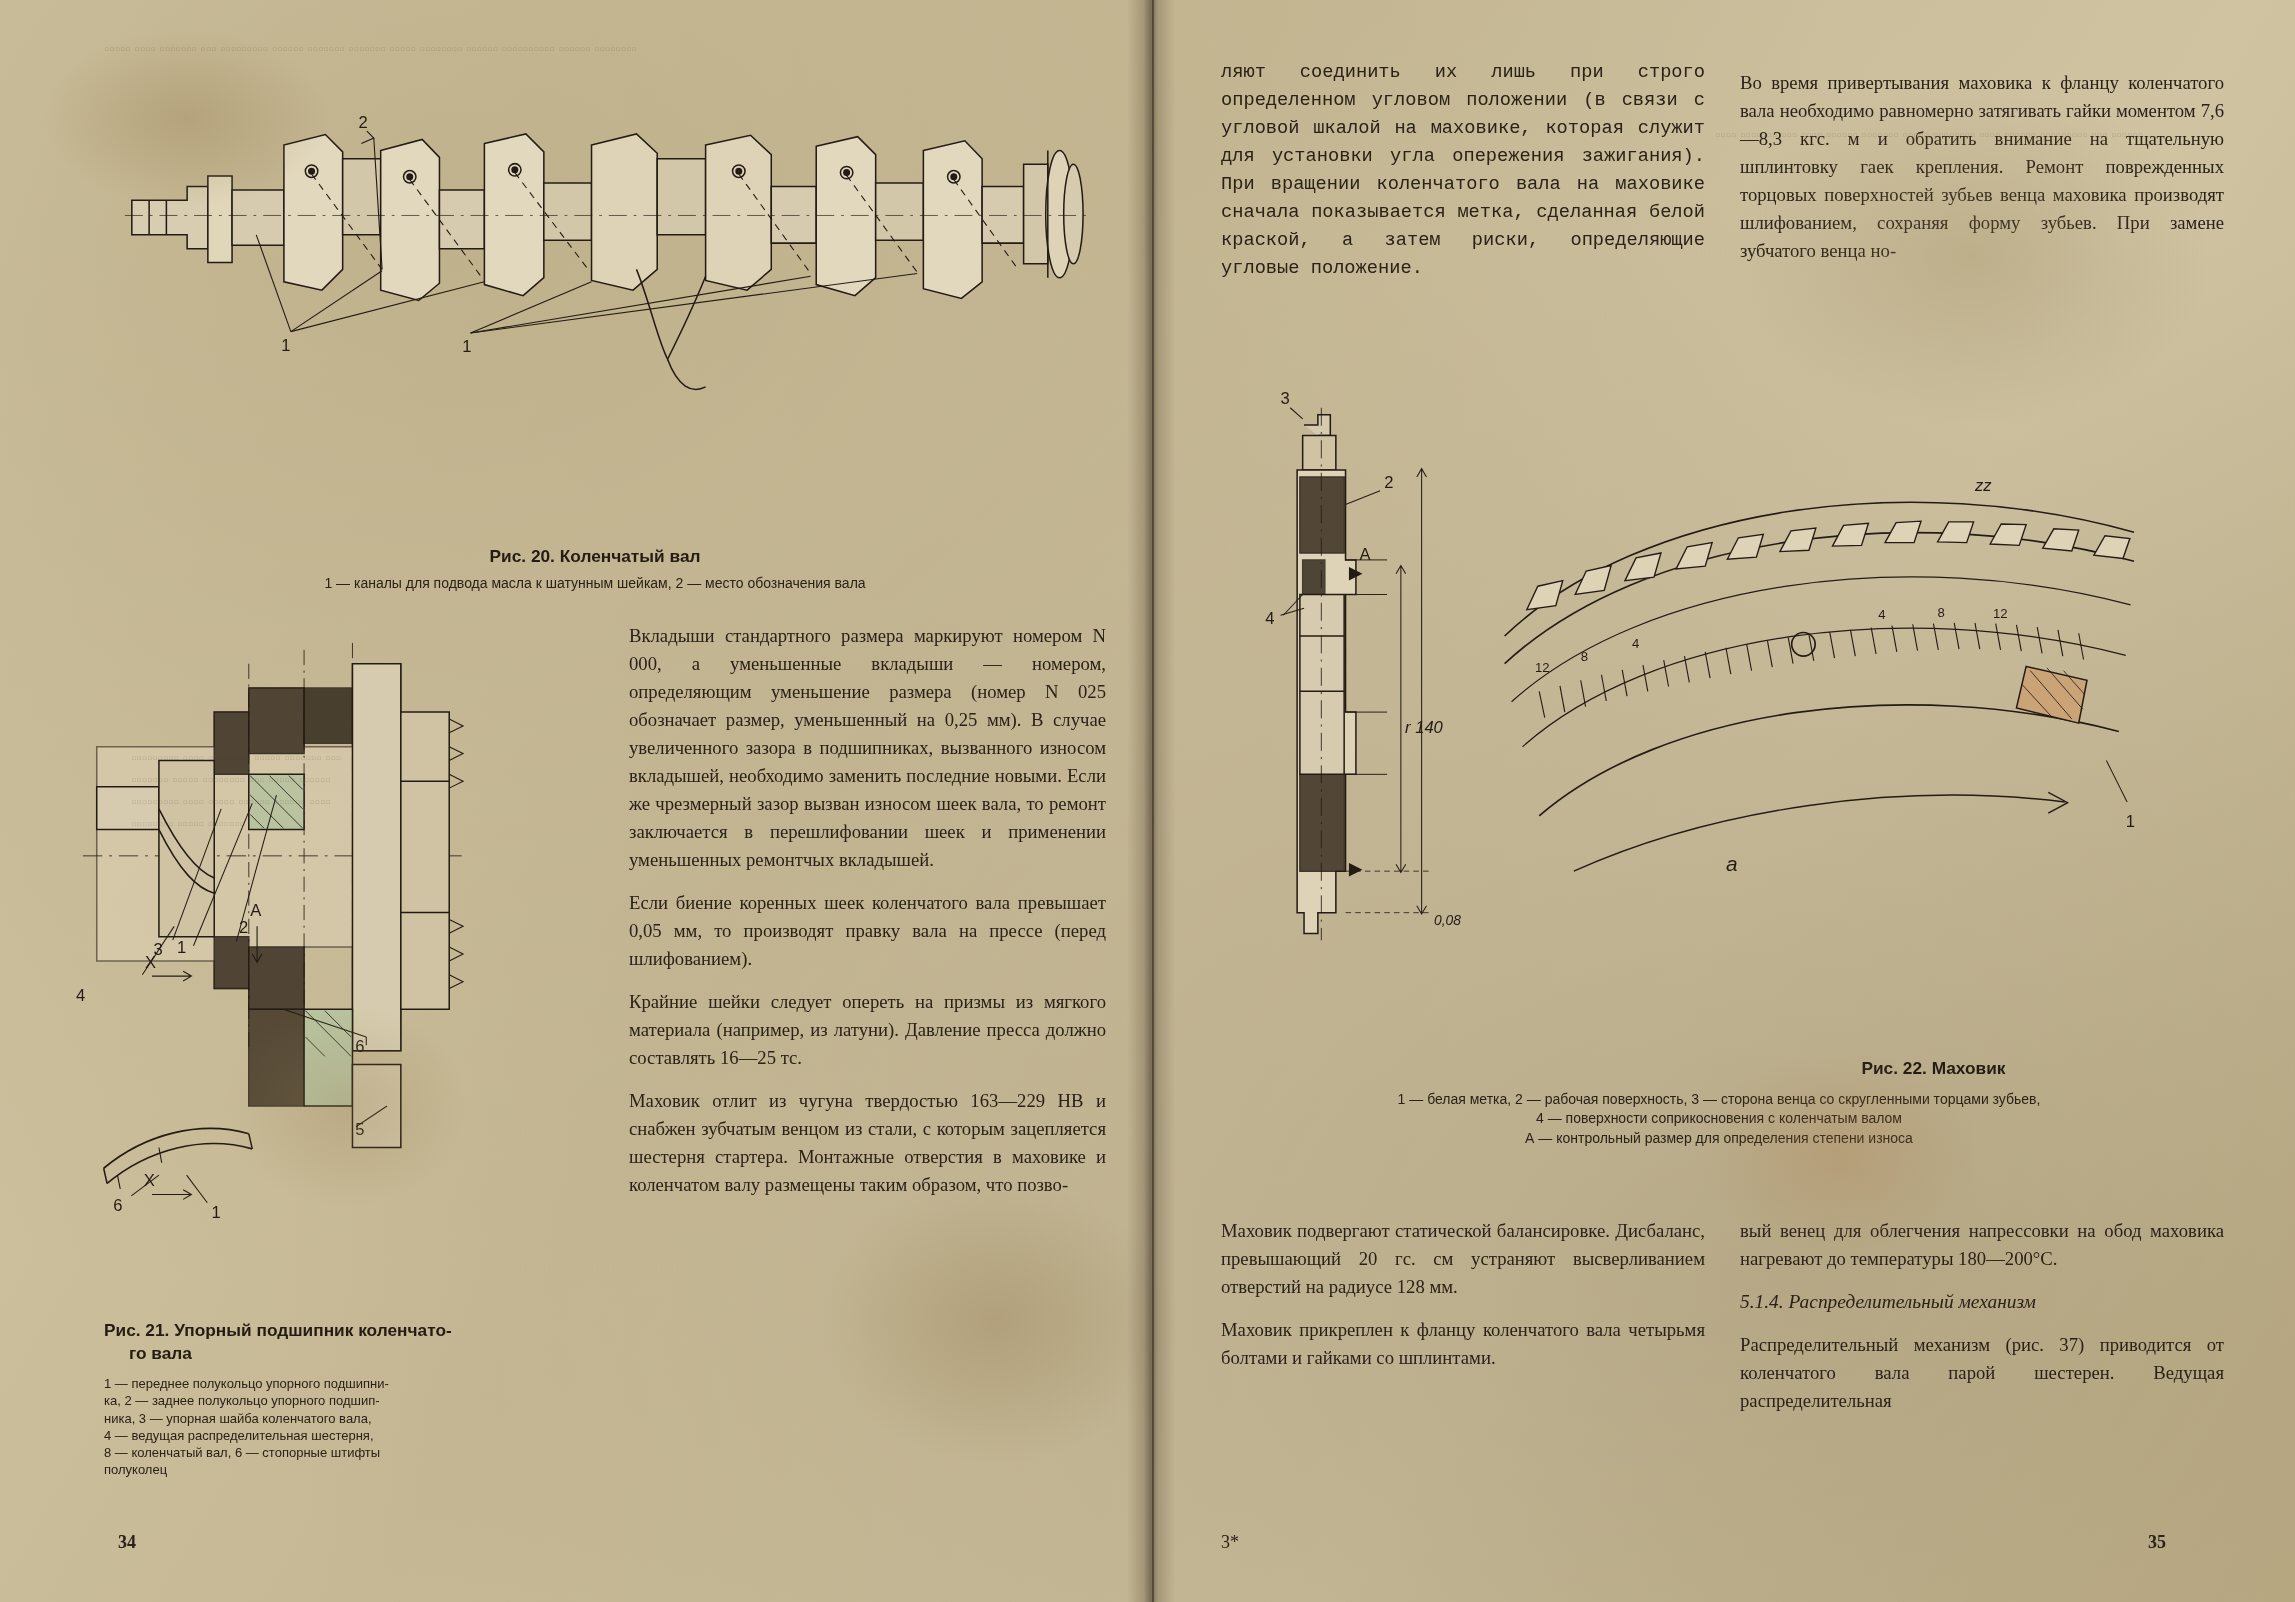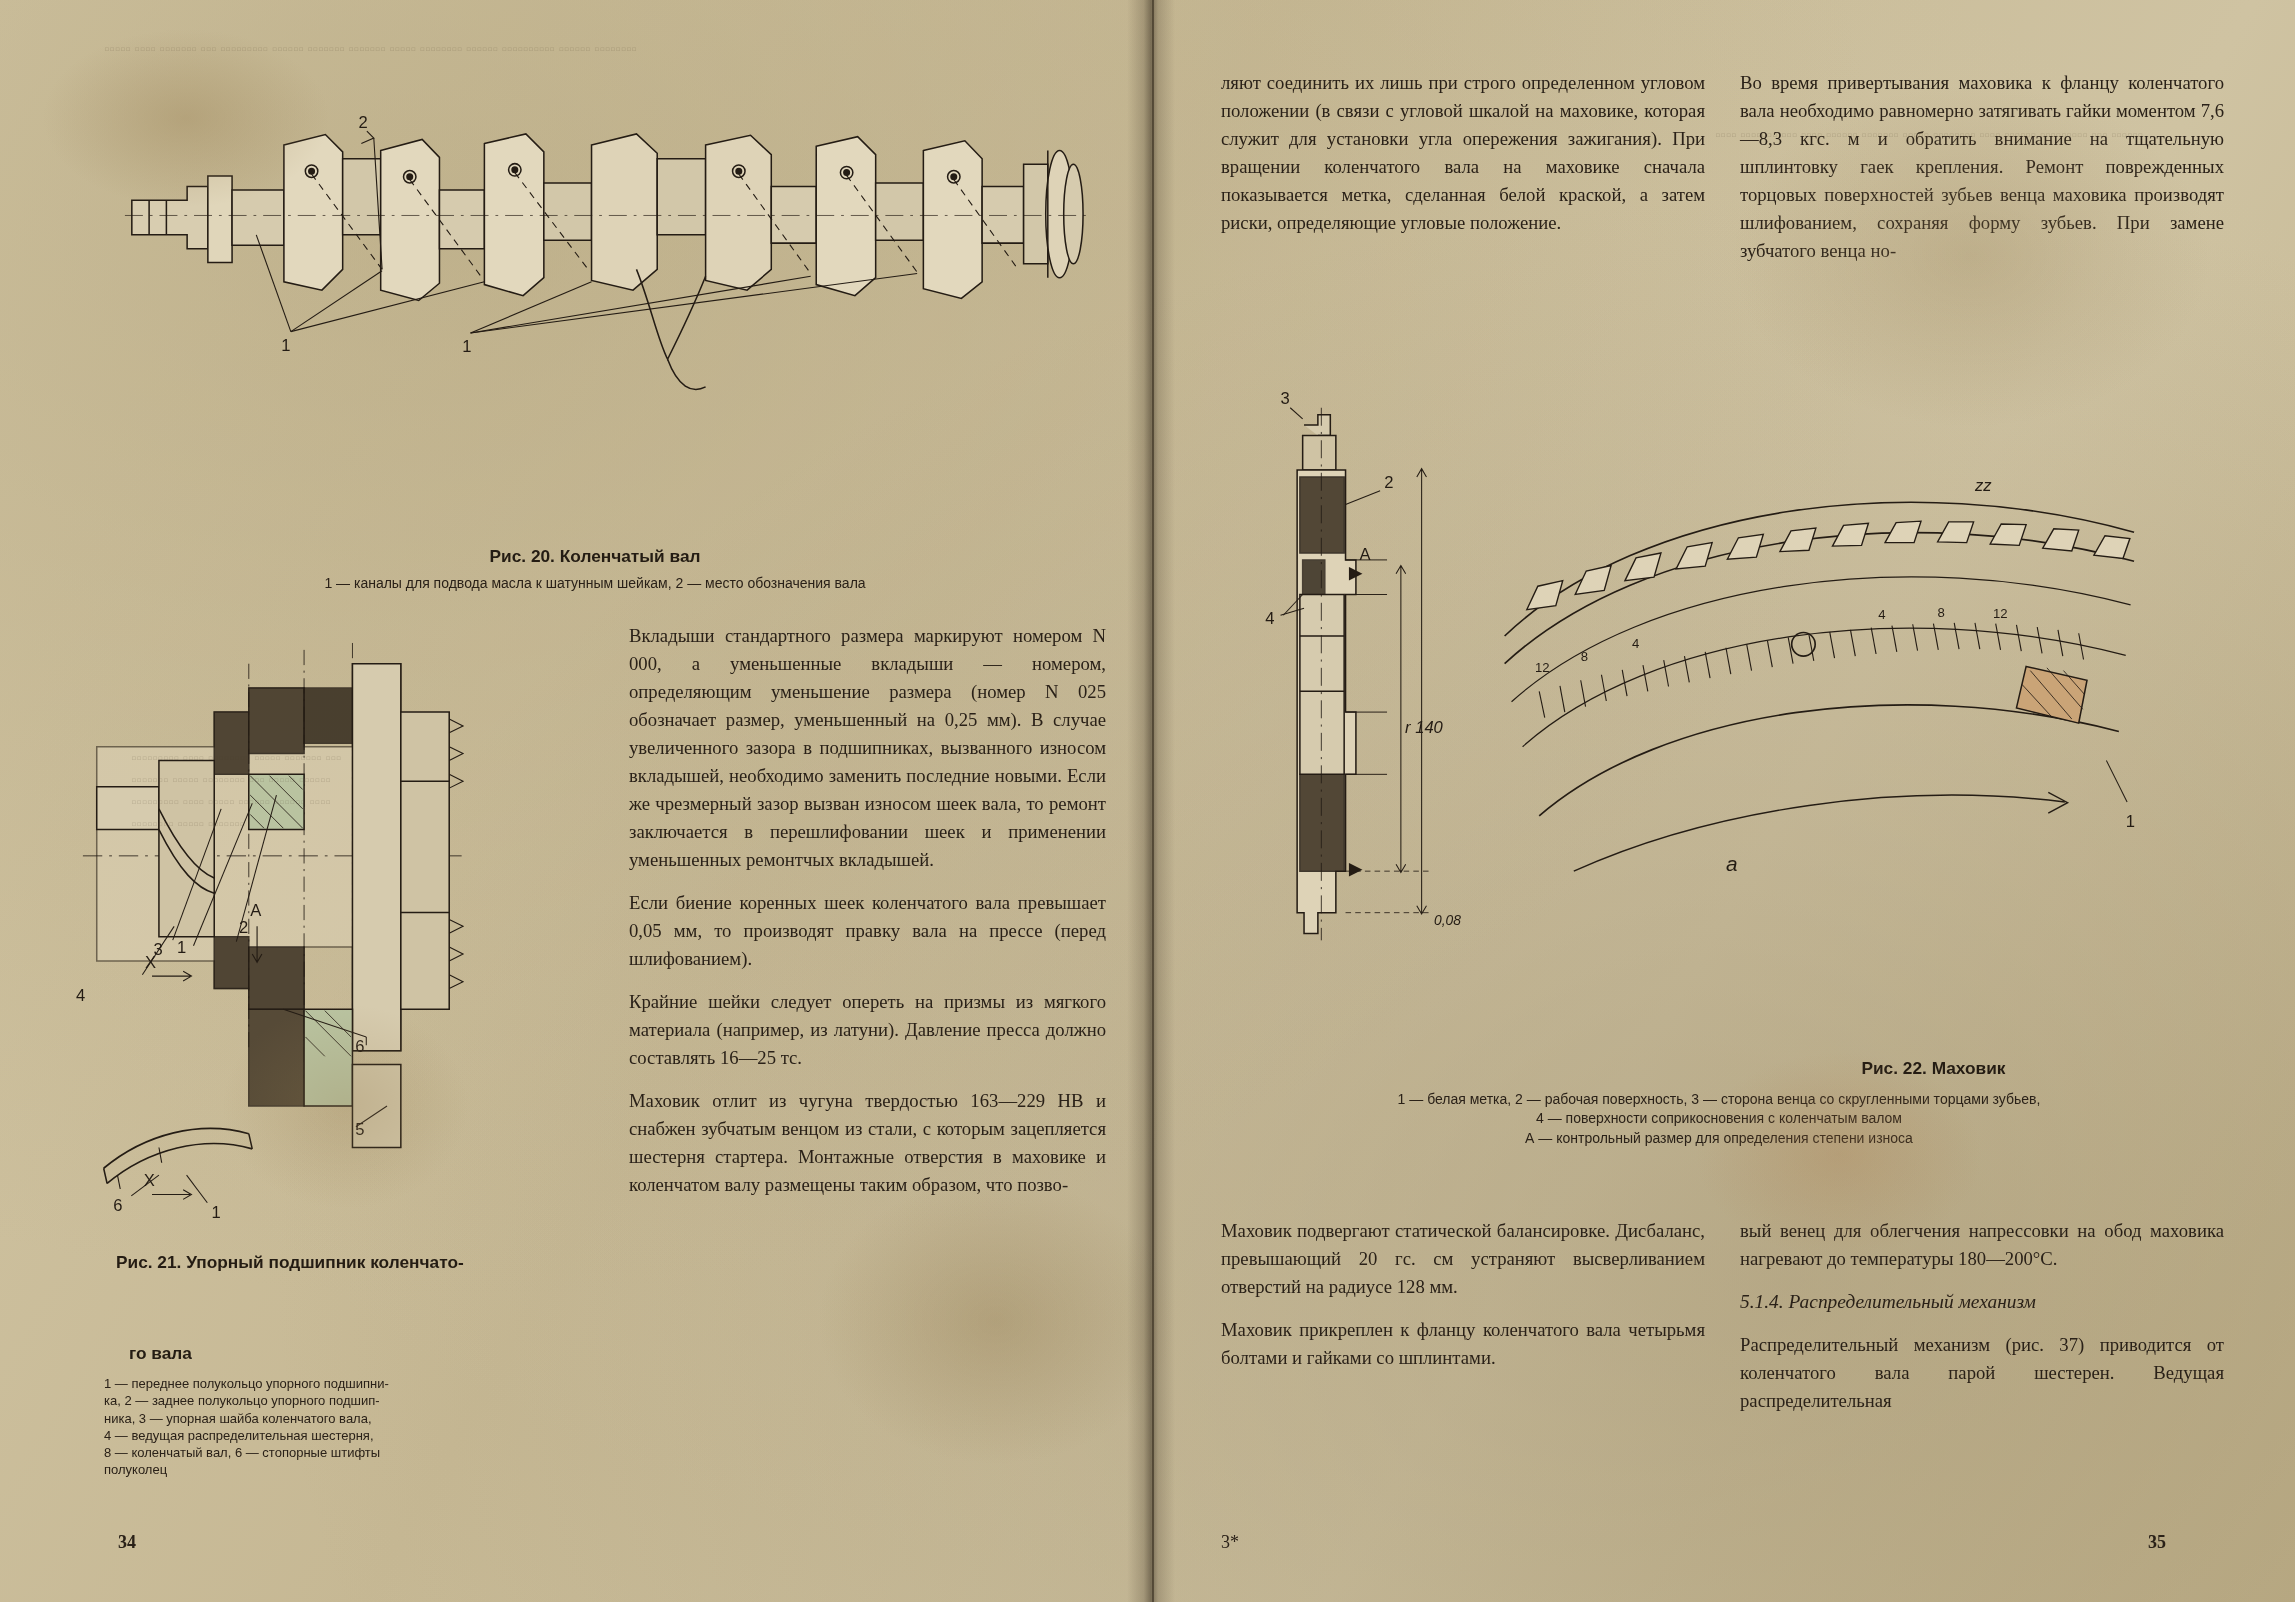--- a/index.html
+++ b/index.html
@@ -294,42 +294,42 @@
           <text x="0" y="548">4</text>
           <text x="404" y="622">6</text>
           <text x="404" y="742">5</text>
           <text x="98" y="816">X</text>
           <text x="54" y="852">6</text>
           <text x="196" y="862">1</text>
         </g>
       </svg>
     </div>
 
-    <div class="figcaption" style="position:absolute;left:104px;top:1252px;width:512px;text-align:left;margin-left:12px;">Рис. 21. Упорный подшипник коленчато-</div>
+    <div class="figcaption" style="position:absolute;left:104px;top:1320px;width:512px;text-align:left;">Рис. 21. Упорный подшипник коленчато-</div>
     <div class="figcaption" style="position:absolute;left:129px;top:1343px;width:484px;text-align:left;">го вала</div>
     <div class="figlegend" style="position:absolute;left:104px;top:1375px;width:526px;text-align:left;white-space:pre-line;font-size:13px;line-height:17.3px;">1 — переднее полукольцо упорного подшипни-
 ка, 2 — заднее полукольцо упорного подшип-
 ника, 3 — упорная шайба коленчатого вала,
 4 — ведущая распределительная шестерня,
 8 — коленчатый вал, 6 — стопорные штифты
 полуколец</div>
 
     <div class="col bodytext" style="left:629px;top:622px;width:477px;">
       <p>Вкладыши стандартного размера маркируют номером N 000, а уменьшенные вкладыши — номером, определяющим уменьшение размера (номер N 025 обозначает размер, уменьшенный на 0,25 мм). В случае увеличенного зазора в подшипниках, вызванного износом вкладышей, необходимо заменить последние новыми. Если же чрезмерный зазор вызван износом шеек вала, то ремонт заключается в перешлифовании шеек и применении уменьшенных ремонтчых вкладышей.</p>
       <p>Если биение коренных шеек коленчатого вала превышает 0,05 мм, то производят правку вала на прессе (перед шлифованием).</p>
       <p>Крайние шейки следует опереть на призмы из мягкого материала (например, из латуни). Давление пресса должно составлять 16—25 тс.</p>
       <p>Маховик отлит из чугуна твердостью 163—229 НВ и снабжен зубчатым венцом из стали, с которым зацепляется шестерня стартера. Монтажные отверстия в маховике и коленчатом валу размещены таким образом, что позво-</p>
     </div>
 
     <div class="pagenum" style="left:118px;top:1532px;">34</div>
   </div>
 
   <div class="page page-right">
 
-    <div class="col bodytext" style="left:69px;top:69px;width:484px;">
+    <div class="col bodytext" style="left:69px;top:58px;width:484px;font-family:Liberation Mono, monospace;">
       <p>ляют соединить их лишь при строго определенном угловом положении (в связи с угловой шкалой на маховике, которая служит для установки угла опережения зажигания). При вращении коленчатого вала на маховике сначала показывается метка, сделанная белой краской, а затем риски, определяющие угловые положение.</p>
     </div>
 
     <div class="col bodytext" style="left:588px;top:69px;width:484px;">
       <p>Во время привертывания маховика к фланцу коленчатого вала необходимо равномерно затягивать гайки моментом 7,6—8,3 кгс. м и обратить внимание на тщательную шплинтовку гаек крепления. Ремонт поврежденных торцовых поверхностей зубьев венца маховика производят шлифованием, сохраняя форму зубьев. При замене зубчатого венца но-</p>
     </div>
 
     <div style="position:absolute;left:62px;top:387px;width:1017px;height:664px;">
       <svg width="1017" height="664" viewBox="0 0 1470 960">
         <g stroke="#241c14" fill="none" stroke-width="2.2">

